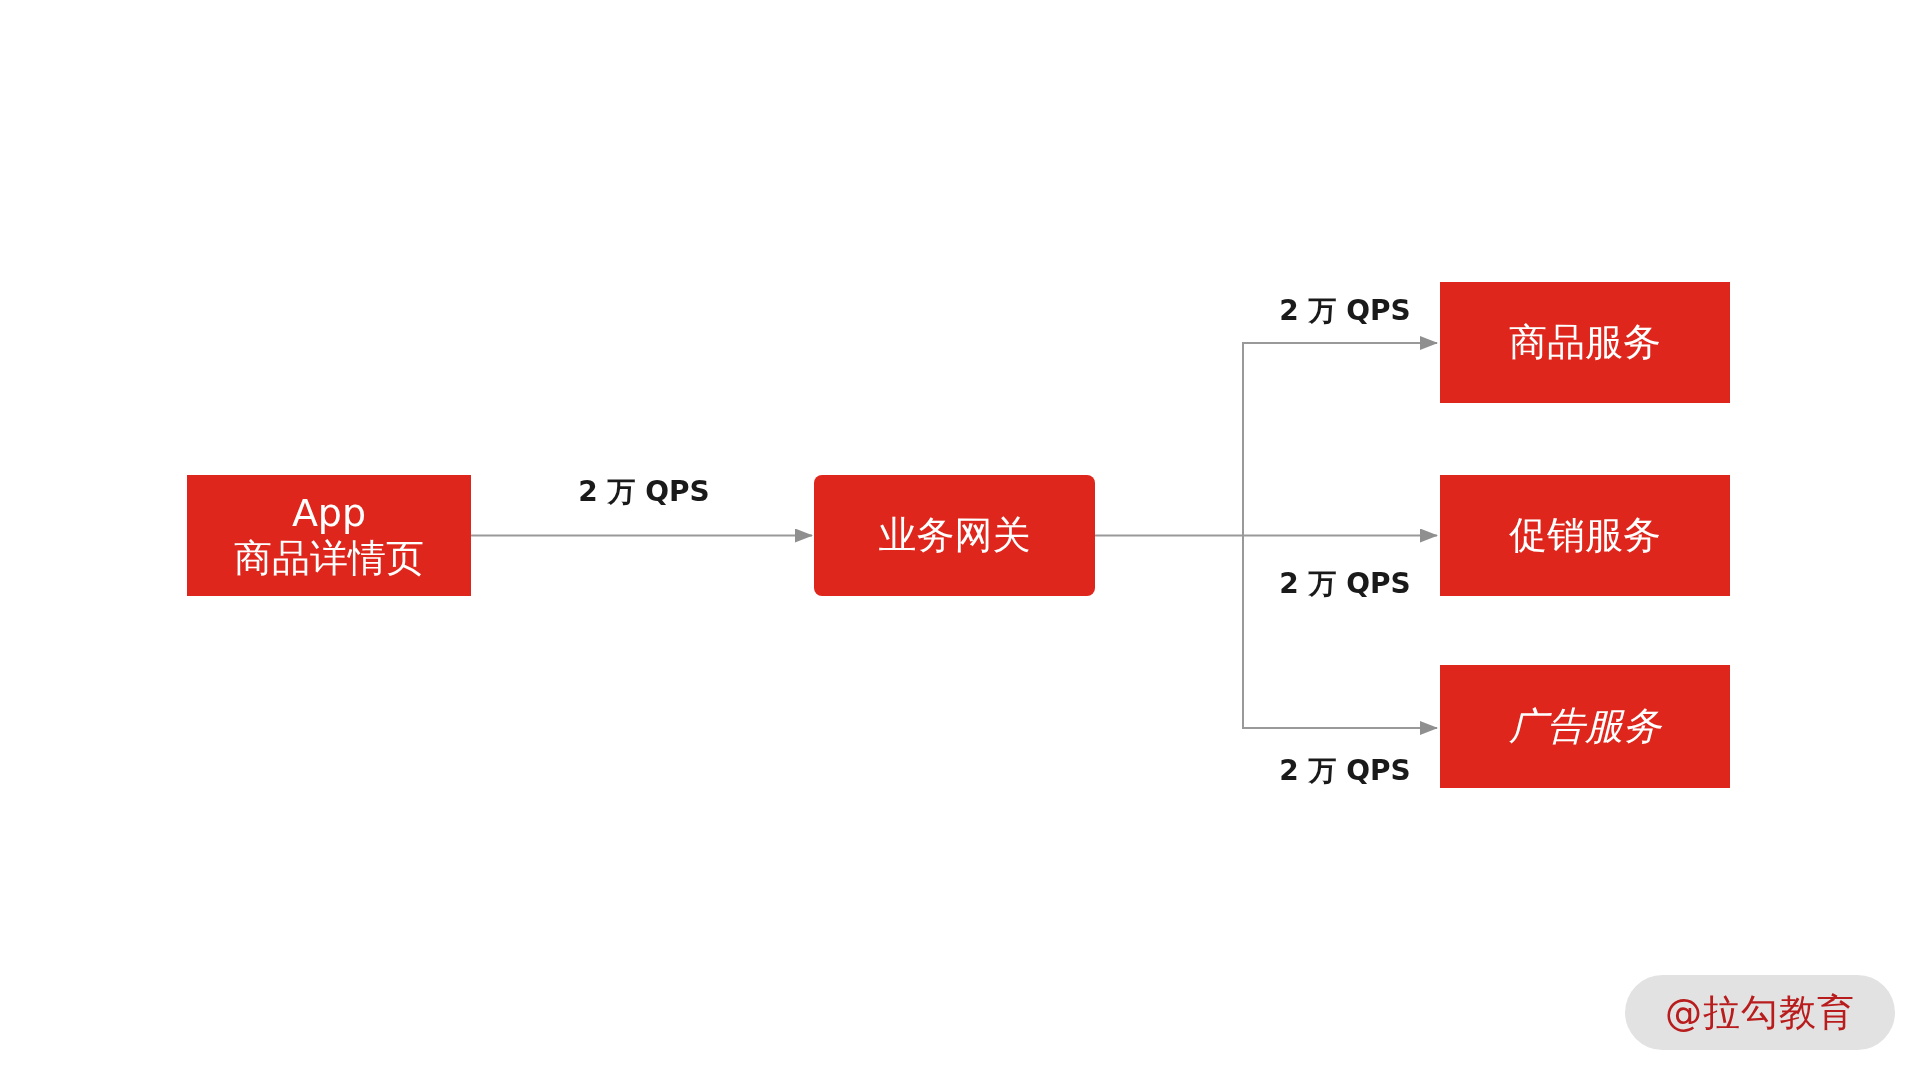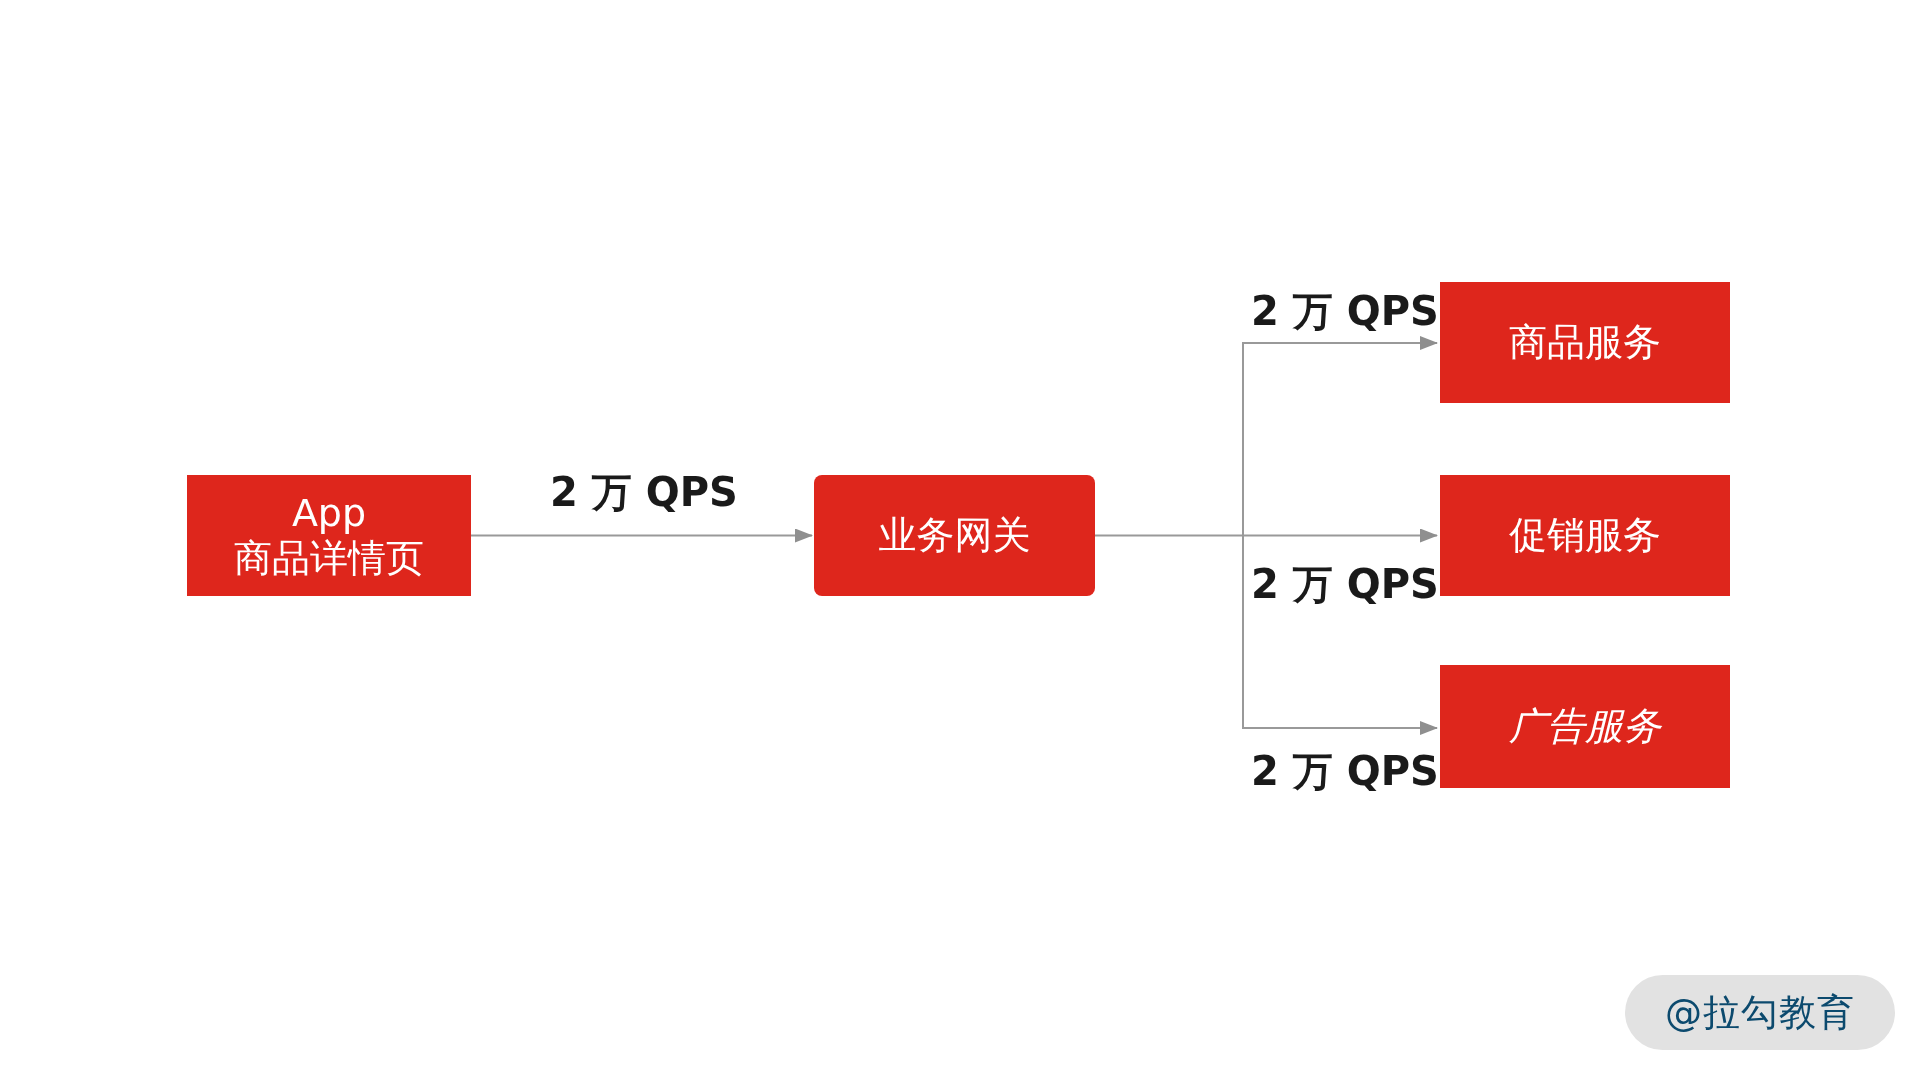--- a/index.html
+++ b/index.html
@@ -41,39 +41,39 @@
   .node-product { left: 1440px; top: 282px; width: 290px; height: 121px; }
   .node-promo   { left: 1440px; top: 475px; width: 290px; height: 121px; }
   .node-ad      { left: 1440px; top: 665px; width: 290px; height: 123px; font-style: italic; }
 
   .edge-label {
     position: absolute;
     width: 250px;
     height: 46px;
     line-height: 46px;
     text-align: center;
-    font-size: 40px;
+    font-size: 28px;
     font-weight: 600;
     color: #1a1a1a;
     white-space: nowrap;
   }
   .edge-label-1 { left: 519px;  top: 469px; }
   .edge-label-2 { left: 1220px; top: 288px; }
   .edge-label-3 { left: 1220px; top: 561px; }
   .edge-label-4 { left: 1220px; top: 748px; }
 
   .watermark {
     position: absolute;
     left: 1625px;
     top: 975px;
     width: 270px;
     height: 75px;
     border-radius: 38px;
     background: #e2e2e2;
-    color: #0c4a6e;
+    color: #b91c1c;
     display: flex;
     align-items: center;
     justify-content: center;
     font-size: 37px;
     font-weight: 500;
     letter-spacing: 1px;
   }
 </style>
 </head>
 <body>

